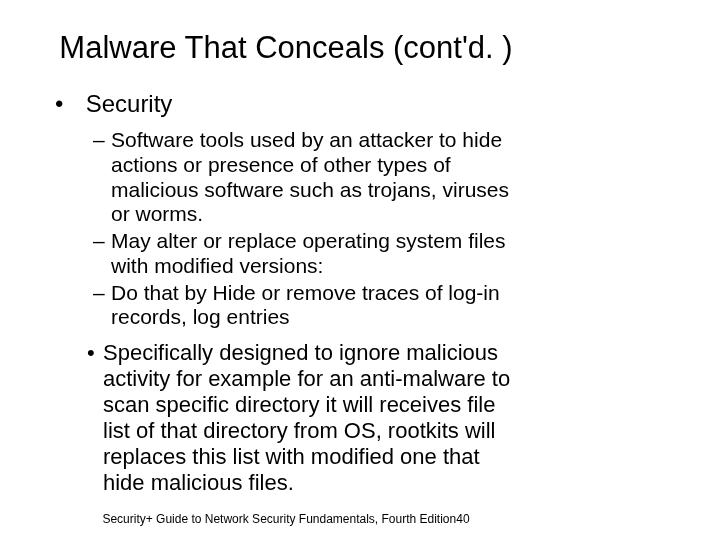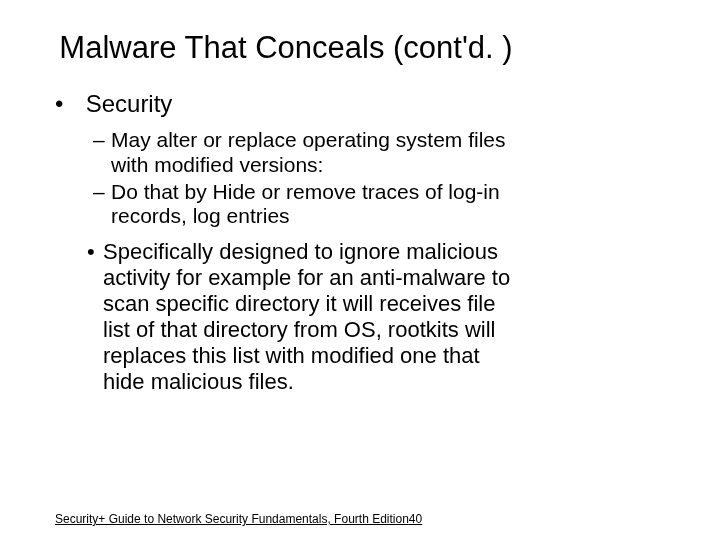--- a/index.html
+++ b/index.html
@@ -73,36 +73,36 @@
     display: inline-block;
     width: 16px;
     text-indent: 0;
   }
   .footer {
     position: absolute;
     bottom: 14px;
     left: 55px;
     right: 55px;
     display: flex;
-    justify-content: flex-start;
+    justify-content: center;
     font-size: 12px;
-    text-decoration: underline;
   }
 </style>
 </head>
 <body>
 
 <div class="slide">
 
   <h1 class="title">Malware That Conceals (cont'd. )</h1>
 
   <ul class="level1">
     <li>
       <span>Security</span>
       <ul class="level2">
+        <li>Software tools used by an attacker to hide actions or presence of other types of malicious software such as trojans, viruses or worms.</li>
         <li>May alter or replace operating system files with modified versions:</li>
         <li>Do that by Hide or remove traces of log-in records, log entries</li>
       </ul>
       <ul class="level3">
         <li>Specifically designed to ignore malicious activity for example for an anti-malware to scan specific directory it will receives file list of that directory from OS, rootkits will replaces this list with modified one that hide malicious files.</li>
       </ul>
     </li>
   </ul>
 
   <div class="footer">

